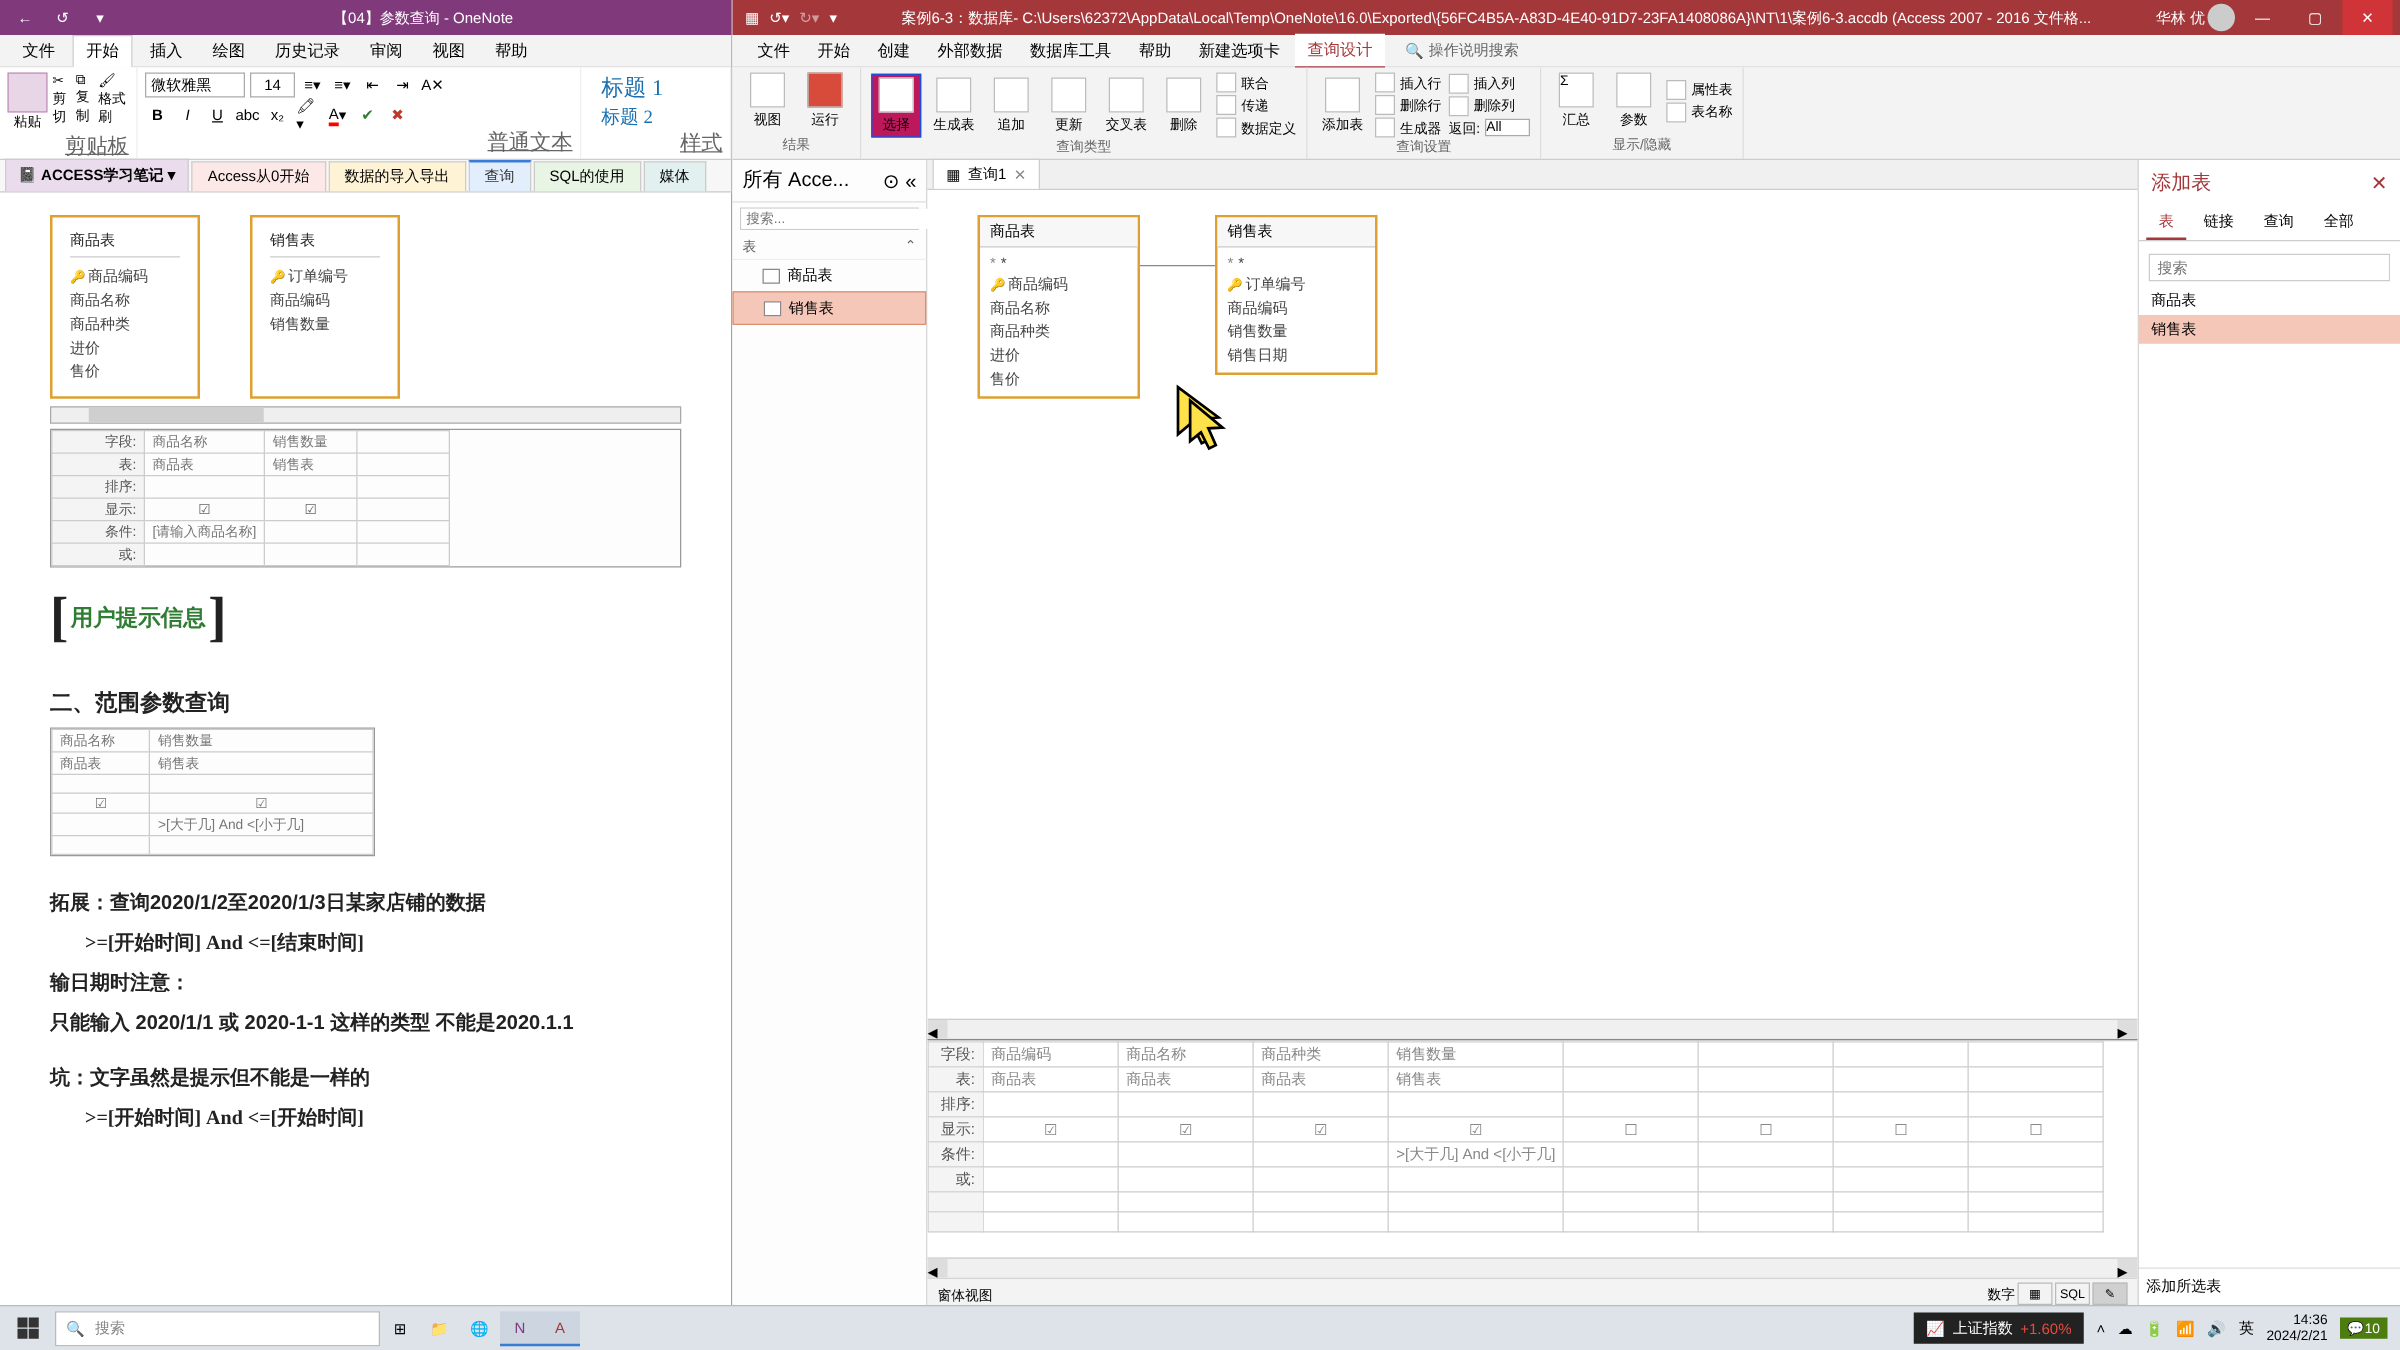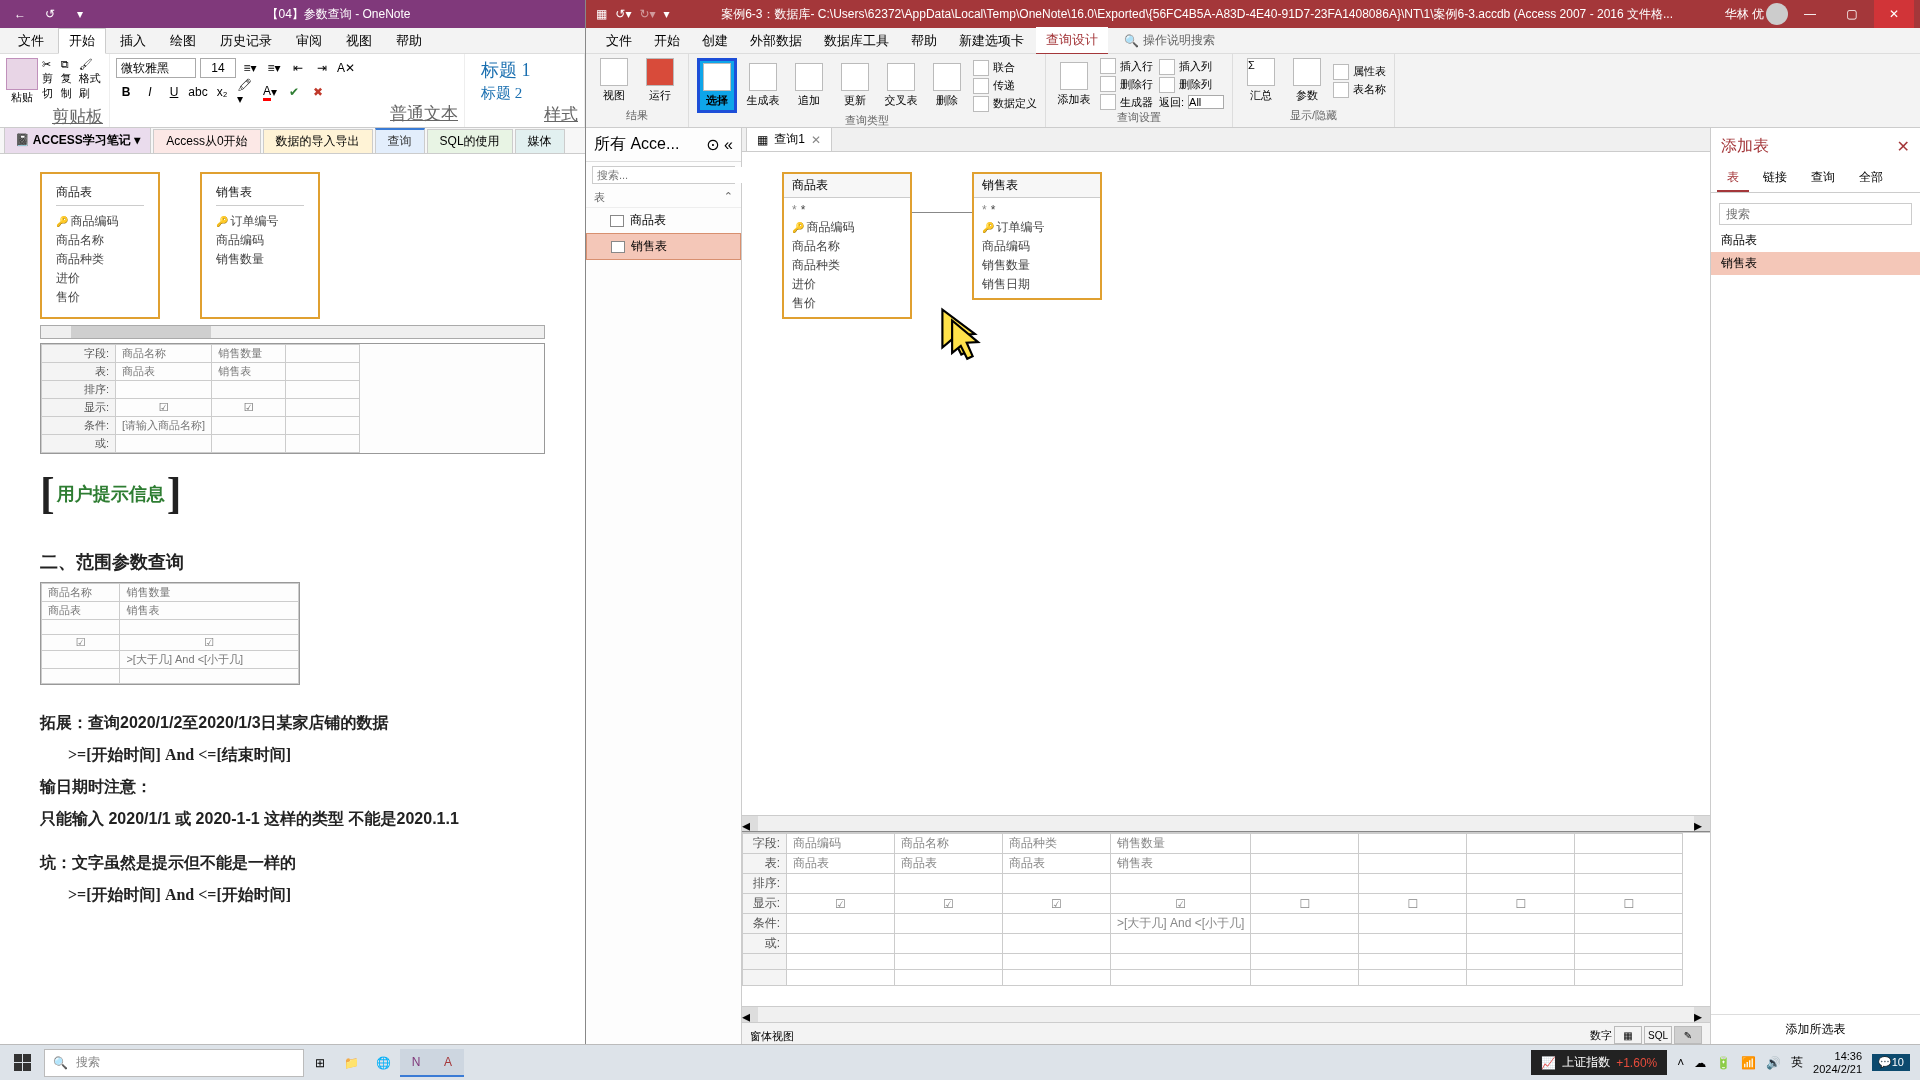--- a/index.html
+++ b/index.html
@@ -70,21 +70,21 @@
 .ac-menu { height: 26px; background: #f3f3f3; display: flex; align-items: center; font-size: 13px; padding-left: 10px; gap: 2px; border-bottom: 1px solid #ddd; }
 .ac-menu .m-item { padding: 4px 10px; cursor: pointer; }
 .ac-menu .m-item.active { color: #a4373a; border-bottom: 2px solid #a4373a; background: #fff; }
 .ac-menu .tell { margin-left: 14px; color: #666; font-size: 12px; display: flex; align-items: center; gap: 4px;}
 .ac-ribbon { height: 74px; background: #f3f3f3; border-bottom: 1px solid #ccc; display: flex; font-size: 11px; }
 .ac-ribbon .rgrp { border-right: 1px solid #ddd; padding: 4px 8px; display: flex; flex-direction: column; justify-content: space-between; align-items: center; }
 .ac-ribbon .rgrp .glabel { color: #666; font-size: 11px; }
 .ac-ribbon .row { display: flex; gap: 6px; align-items: center;}
 .ac-ribbon .big { display: flex; flex-direction: column; align-items: center; width: 40px; gap: 2px; cursor: pointer;}
 .ac-ribbon .big .bico { width: 28px; height: 28px; background: #fff; border: 1px solid #bbb; }
-.ac-ribbon .big.sel { background: #0ea5e9; border: 3px solid #1d4ed8; padding: 2px; font-weight: bold;}
+.ac-ribbon .big.sel { background: #be185d; border: 1px solid #1d4ed8; padding: 2px;}
 .ac-ribbon .small { display: flex; align-items: center; gap: 4px; font-size: 11px; cursor: pointer;}
 .ac-ribbon .small .sico { width: 16px; height: 16px; background: #fff; border: 1px solid #bbb; }
 .ac-ribbon .col { display: flex; flex-direction: column; gap: 2px;}
 .ac-ribbon input.ret { width: 36px; font-size: 11px; border: 1px solid #aaa; }
 .ac-body { flex: 1; display: flex; min-height: 0; }
 .nav-pane { width: 156px; border-right: 1px solid #ccc; background: #fdfdfd; display: flex; flex-direction: column; font-size: 12px; }
 .nav-head { padding: 6px 8px; font-size: 16px; font-weight: normal; display: flex; justify-content: space-between; align-items: center; border-bottom: 1px solid #ddd; }
 .nav-search { margin: 4px 6px; display: flex; border: 1px solid #ccc; }
 .nav-search input { flex: 1; border: none; font-size: 11px; padding: 2px 4px; outline: none; }
 .nav-cat { padding: 2px 8px; color: #666; font-size: 11px; border-bottom: 1px solid #eee; display: flex; justify-content: space-between;}
@@ -118,21 +118,21 @@
 .add-pane { width: 210px; border-left: 1px solid #ccc; background: #fff; display: flex; flex-direction: column; font-size: 12px;}
 .add-head { padding: 8px 10px; font-size: 16px; display: flex; justify-content: space-between; align-items: center; color: #a4373a;}
 .add-tabs { display: flex; font-size: 12px; border-bottom: 1px solid #ccc; padding-left: 6px; gap: 4px;}
 .add-tabs .at { padding: 4px 10px; cursor: pointer;}
 .add-tabs .at.active { border-bottom: 2px solid #a4373a; color: #a4373a;}
 .add-search { margin: 10px 8px 4px; border: 1px solid #ccc;}
 .add-search input { width: 100%; border: none; padding: 3px 6px; font-size: 12px; outline: none;}
 .add-list { flex: 1; }
 .add-list .ai { padding: 3px 10px; cursor: pointer;}
 .add-list .ai.sel { background: #f4c7b8; }
-.add-foot { padding: 6px; border-top: 1px solid #ddd; text-align: center; font-size: 12px;}
+.add-foot { padding: 6px; border-top: 1px solid #ddd; text-align: left; font-size: 12px;}
 .ac-status { height: 22px; background: #f3f3f3; border-top: 1px solid #ccc; display: flex; align-items: flex-end; font-size: 11px; padding: 0 8px; justify-content: space-between;}
 .ac-status .views { display: flex; gap: 2px;}
 .ac-status .vb { width: 28px; height: 18px; border: 1px solid #bbb; display: flex; align-items: center; justify-content: center; font-size: 10px; cursor: pointer;}
 .ac-status .vb.active { background: #d0d0d0;}
 
 
 .taskbar { height: 36px; background: #dde3e9; border-top: 1px solid #bbb; display: flex; align-items: center; font-size: 12px;}
 .taskbar .start { width: 44px; height: 100%; display: flex; align-items: center; justify-content: center; cursor: pointer;}
 .taskbar .search { width: 260px; height: 28px; background: #fff; border: 1px solid #bbb; display: flex; align-items: center; padding: 0 8px; gap: 8px;}
 .taskbar .tray { margin-left: auto; display: flex; align-items: center; gap: 10px; padding-right: 10px;}
@@ -722,15 +722,15 @@
     <span>˄</span>
     <span>☁</span>
     <span>🔋</span>
     <span>📶</span>
     <span>🔊</span>
     <span>英</span>
     <div class="clock">
       <div>14:36</div>
       <div>2024/2/21</div>
     </div>
-    <div style="background:#0c4a6e;color:#fff;padding:2px 6px;font-size:11px">💬<span>10</span></div>
+    <div style="background:#4d7c0f;color:#fff;padding:2px 6px;font-size:11px">💬<span>10</span></div>
   </div>
 </div>
 
 </body></html>

